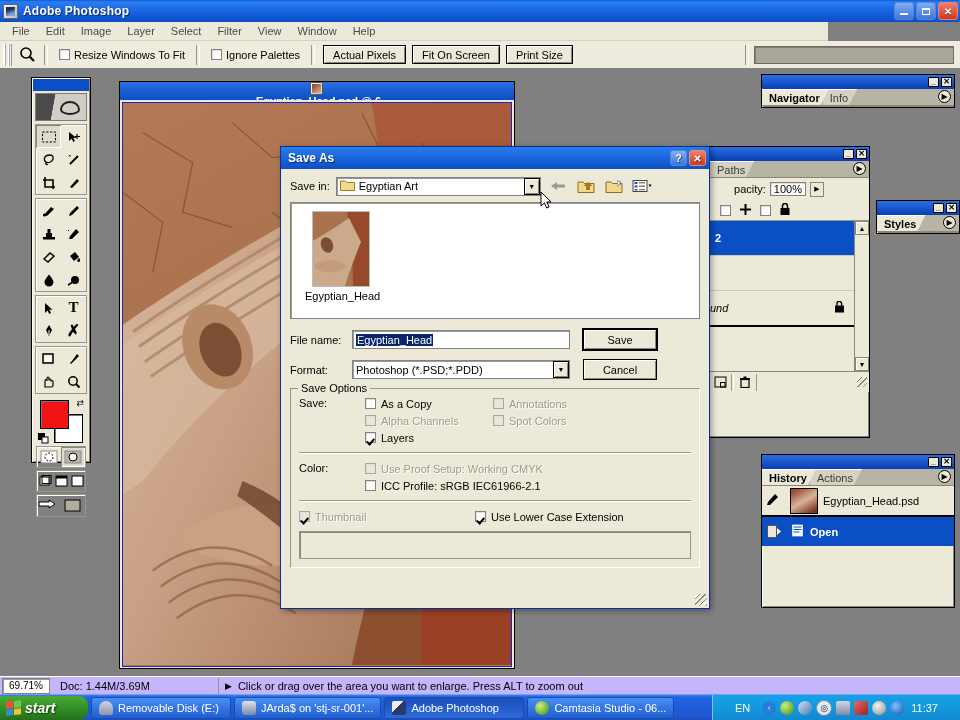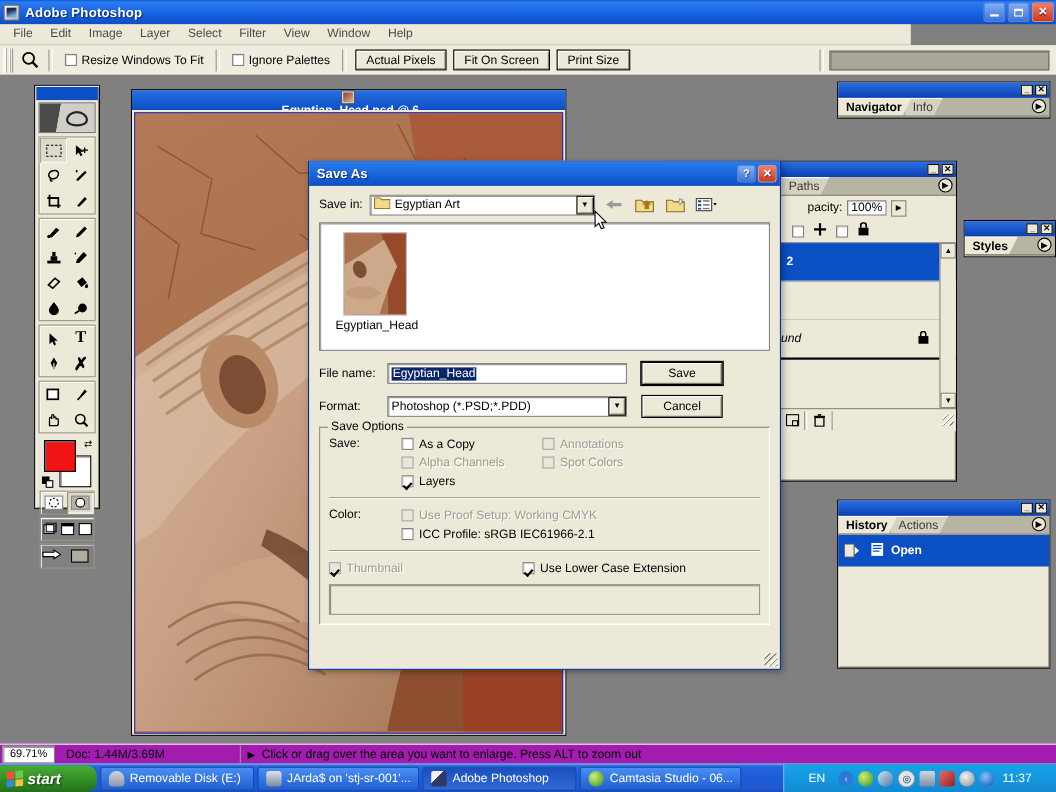--- a/index.html
+++ b/index.html
@@ -256,21 +256,21 @@
     box-shadow:inset 1px 1px 0 #8a8678;margin-top:6px;}
   .resize-grip{position:absolute;right:2px;bottom:2px;width:12px;height:12px;
     background:repeating-linear-gradient(135deg,transparent 0 2px,#fff 2px 3px,#8a8678 3px 4px);}
 
   
   .cursor{position:absolute;left:540px;top:123px;width:13px;height:19px;}
 
   
   .statusbar{
     position:absolute;left:0;top:676px;width:960px;height:18px;
-    background:#a21caf;border-top:1px solid #fff;display:flex;align-items:center;font-size:11px;
+    background:#c4b5fd;border-top:1px solid #fff;display:flex;align-items:center;font-size:11px;
     box-sizing:border-box;
   }
   .sb-zoom{width:48px;height:16px;background:#fff;border:1px solid #848280;
     box-shadow:inset 1px 1px 0 #9b9b9b;display:flex;align-items:center;justify-content:center;
     margin:0 2px;box-sizing:border-box;font-size:10px;}
   .sb-doc{padding:0 8px;border-right:1px solid #9a9686;height:16px;display:flex;align-items:center;min-width:150px;}
   .sb-tri{margin:0 6px;font-size:9px;}
   .sb-msg{color:#000;}
 
   
@@ -762,20 +762,29 @@
       <div class="pal-title">
         <div class="pal-ctl">_</div>
         <div class="pal-ctl">✕</div>
       </div>
       <div class="pal-tabs">
         <div class="pal-tab active">History</div>
         <div class="pal-tab inactive">Actions</div>
         <div class="pal-menu">▶</div>
       </div>
       <div class="pal-body">
+        <div class="hist-row" style="border-bottom:2px solid #000;">
+          <span style="width:20px;">
+            <svg width="15" height="15">
+                <path d="M10 2 L13 5 L5 13 L2 13 L3 10 Z" fill="#000"></path>
+              </svg>
+          </span>
+          <span class="hist-thumb"></span>
+          <span>Egyptian_Head.psd</span>
+        </div>
         <div class="hist-row sel">
           <span style="width:20px;display:flex;align-items:center;justify-content:center;">
             <svg width="16" height="13">
                 <rect x="0.5" y="0.5" width="9" height="12" fill="#ece9d8" stroke="#555"></rect>
                 <path d="M10 3 L14 6.5 L10 10 Z" fill="#fff"></path>
               </svg>
           </span>
           <span>
             <svg width="15" height="15">
                 <rect x="1.5" y="1" width="12" height="13" fill="#fff" stroke="#0a4fc4" stroke-width="1.3"></rect>

